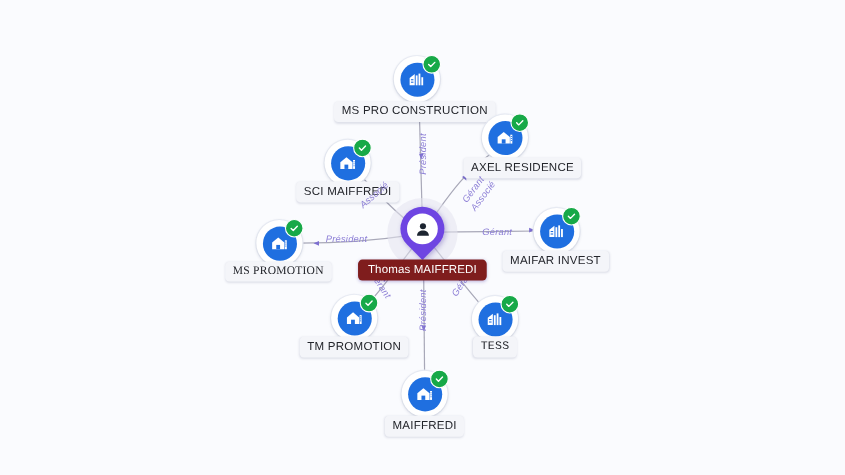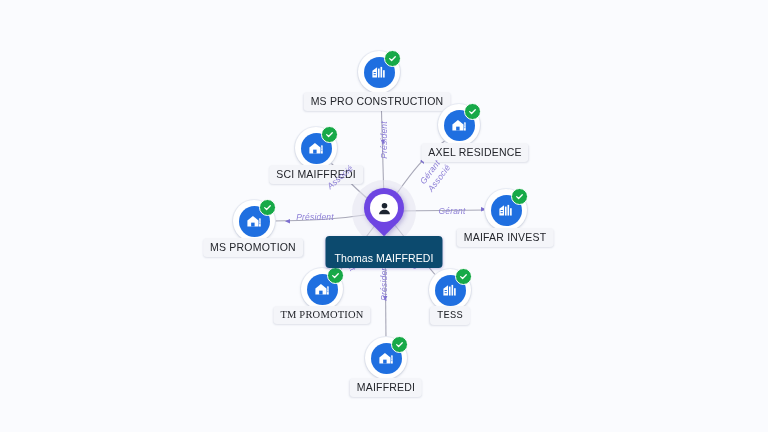--- a/index.html
+++ b/index.html
@@ -123,25 +123,25 @@
     border-radius: 50%;
     background: #ffffff;
     display: flex;
     align-items: center;
     justify-content: center;
   }
   .center-label {
     position: absolute;
     transform: translateX(-50%);
     white-space: nowrap;
-    background: #0c4a6e;
+    background: #7f1d1d;
     color: #ffffff;
     font-size: 10.5px;
     letter-spacing: .1px;
-    padding: 16px 9px 4px 9px;
+    padding: 3px 9px 4px 9px;
     border-radius: 4px;
     box-shadow: 0 1px 3px rgba(70,45,160,.3);
   }
 
   
   .edge-label {
     position: absolute;
     white-space: nowrap;
     color: #8d7fd6;
     font-size: 8.5px;
@@ -277,21 +277,21 @@
               <rect x="19.2" y="15.0" width="1.2" height="1.2" fill="#1f6fe0"></rect>
             </svg>
           </div>
           <div class="check-badge">
             <svg width="9" height="9" viewBox="0 0 24 24" aria-hidden="true">
               <path d="M4.5 12.4 L9.6 17.4 L19.4 7.2" stroke="#ffffff" stroke-width="3.4" fill="none" stroke-linecap="round" stroke-linejoin="round"></path>
             </svg>
           </div>
         </div>
       </div>
-      <div class="node-label" style="left: 253px; top: 238px;">MS PROMOTION</div>
+      <div class="node-label" style="left: 253px; top: 238px; font-family: Liberation Serif, serif;">MS PROMOTION</div>
       <div class="node" style="left: 450px; top: 290px;">
         <div class="node-puck">
           <div class="node-disc">
             <svg width="18" height="18" viewBox="0 0 24 24" aria-hidden="true">
               <path d="M3.2 10.4 L9.4 5.6 L9.4 19.4 L3.2 19.4 Z" fill="#ffffff"></path>
               <rect x="10.6" y="7.4" width="2.2" height="12" fill="#ffffff"></rect>
               <rect x="14.0" y="5.2" width="2.2" height="14.2" fill="#ffffff"></rect>
               <rect x="17.4" y="9.6" width="2.2" height="9.8" fill="#ffffff"></rect>
               <rect x="4.8" y="12.0" width="3.0" height="1.3" fill="#1f6fe0"></rect>
               <rect x="4.8" y="15.0" width="3.0" height="1.3" fill="#1f6fe0"></rect>
@@ -317,21 +317,21 @@
               <rect x="19.2" y="15.0" width="1.2" height="1.2" fill="#1f6fe0"></rect>
             </svg>
           </div>
           <div class="check-badge">
             <svg width="9" height="9" viewBox="0 0 24 24" aria-hidden="true">
               <path d="M4.5 12.4 L9.6 17.4 L19.4 7.2" stroke="#ffffff" stroke-width="3.4" fill="none" stroke-linecap="round" stroke-linejoin="round"></path>
             </svg>
           </div>
         </div>
       </div>
-      <div class="node-label" style="left: 322px; top: 306px; font-family: Liberation Serif, serif;">TM PROMOTION</div>
+      <div class="node-label" style="left: 322px; top: 306px;">TM PROMOTION</div>
       <div class="node" style="left: 386px; top: 358px;">
         <div class="node-puck">
           <div class="node-disc">
             <svg width="18" height="18" viewBox="0 0 24 24" aria-hidden="true">
               <path d="M3.2 11.4 L10.6 5.2 L18 11.4 L18 19.4 L3.2 19.4 Z" fill="#ffffff"></path>
               <rect x="8.2" y="14.2" width="4.6" height="5.2" fill="#1f6fe0"></rect>
               <rect x="18.6" y="8.6" width="2.4" height="10.8" fill="#ffffff"></rect>
               <rect x="19.2" y="10.2" width="1.2" height="1.2" fill="#1f6fe0"></rect>
               <rect x="19.2" y="12.6" width="1.2" height="1.2" fill="#1f6fe0"></rect>
               <rect x="19.2" y="15.0" width="1.2" height="1.2" fill="#1f6fe0"></rect>

